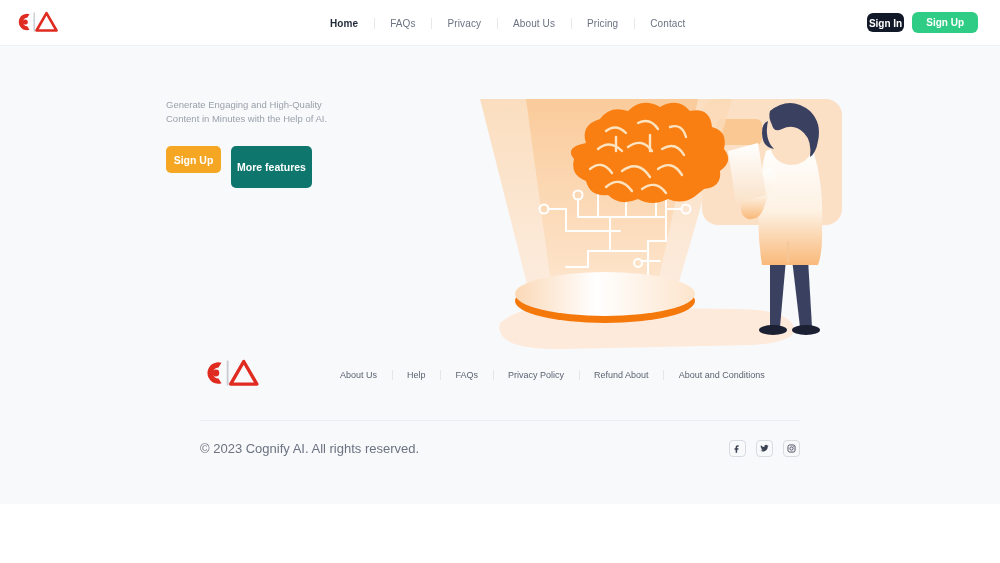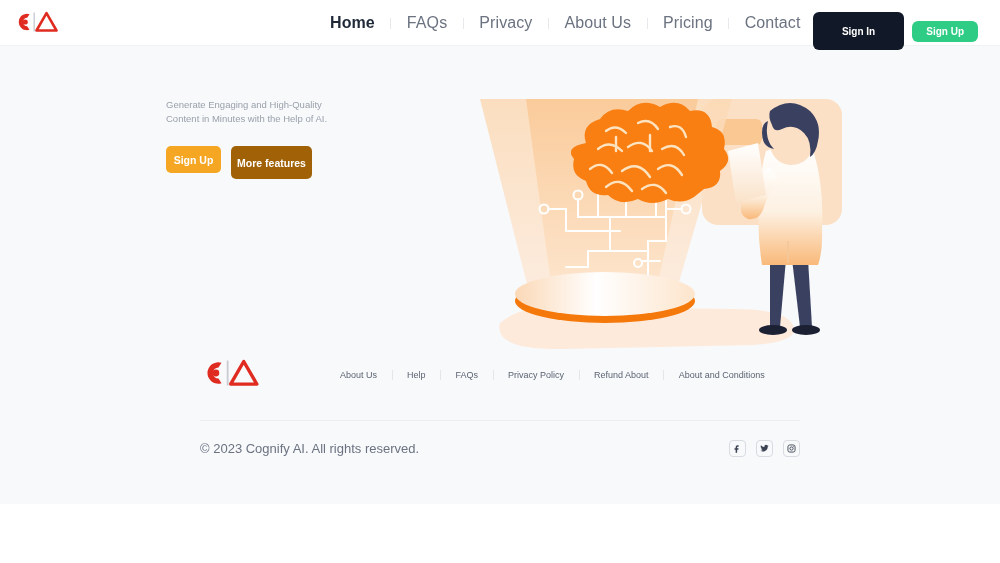--- a/index.html
+++ b/index.html
@@ -27,21 +27,21 @@
   .logo-wrap { position: absolute; left: 14px; top: 9px; display: flex; align-items: center; }
   .logo-svg { display: block; }
 
   .nav {
     position: absolute;
     left: 330px;
     top: 0; height: 46px;
     display: flex; align-items: center;
   }
   .nav-item {
-    font-size: 16px;
+    font-size: 10px;
     color: #6b7280;
     letter-spacing: .1px;
     text-decoration: none;
     white-space: nowrap;
   }
   .nav-item.active { color: #1f2937; font-weight: bold; }
   .nav-sep {
     width: 1px; height: 11px;
     background: #e6e8ec;
     margin: 0 auto;
@@ -49,21 +49,21 @@
   .nav-gap { width: 32px; display: flex; justify-content: center; }
 
   .auth {
     position: absolute; right: 22px; top: 12px;
     display: flex; gap: 8px; align-items: center;
   }
   .btn-signin {
     background: #111827; color: #ffffff;
     font-size: 10px; font-weight: bold;
     border: none; border-radius: 6px;
-    padding: 0 29px; height: 38px;
+    padding: 0 2px; height: 19px;
     line-height: 21px;
     cursor: pointer;
   }
   .btn-signup-nav {
     background: #2ecc84; color: #ffffff;
     font-size: 10px; font-weight: bold;
     border: none; border-radius: 6px;
     padding: 0 14px; height: 21px;
     line-height: 21px;
     cursor: pointer;
@@ -96,24 +96,24 @@
   }
   .hero-btns { margin-top: 20px; display: flex; gap: 10px; }
   .btn-hero-signup {
     background: #f5a623; color: #ffffff;
     font-size: 10.5px; font-weight: bold;
     border: none; border-radius: 5px;
     width: 55px; height: 27px;
     cursor: pointer;
   }
   .btn-hero-more {
-    background: #a16207; color: #ffffff;
+    background: #0f766e; color: #ffffff;
     font-size: 10.5px; font-weight: bold;
     border: none; border-radius: 5px;
-    width: 81px; height: 33px;
+    width: 81px; height: 42px;
     cursor: pointer;
   }
 
   .hero-art {
     position: absolute;
     left: 470px; top: 45px;
     width: 380px; height: 270px;
   }
 
   

